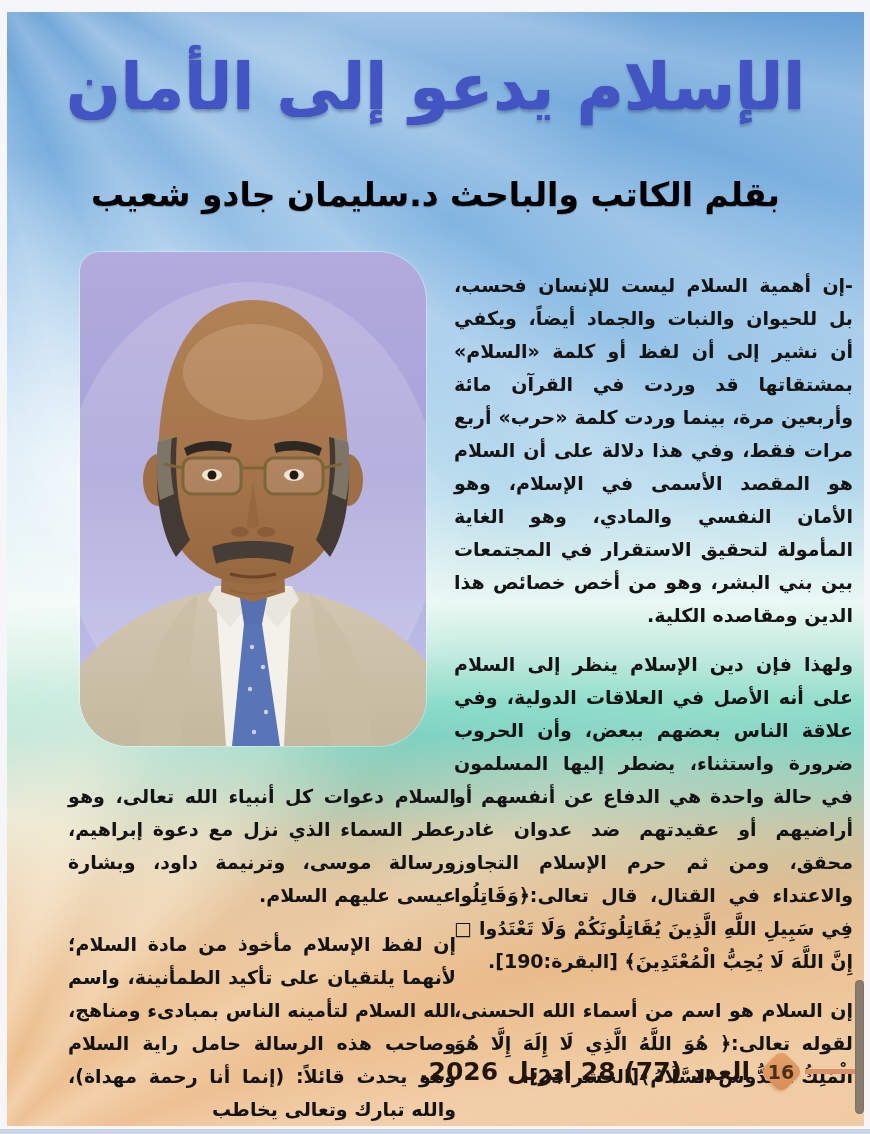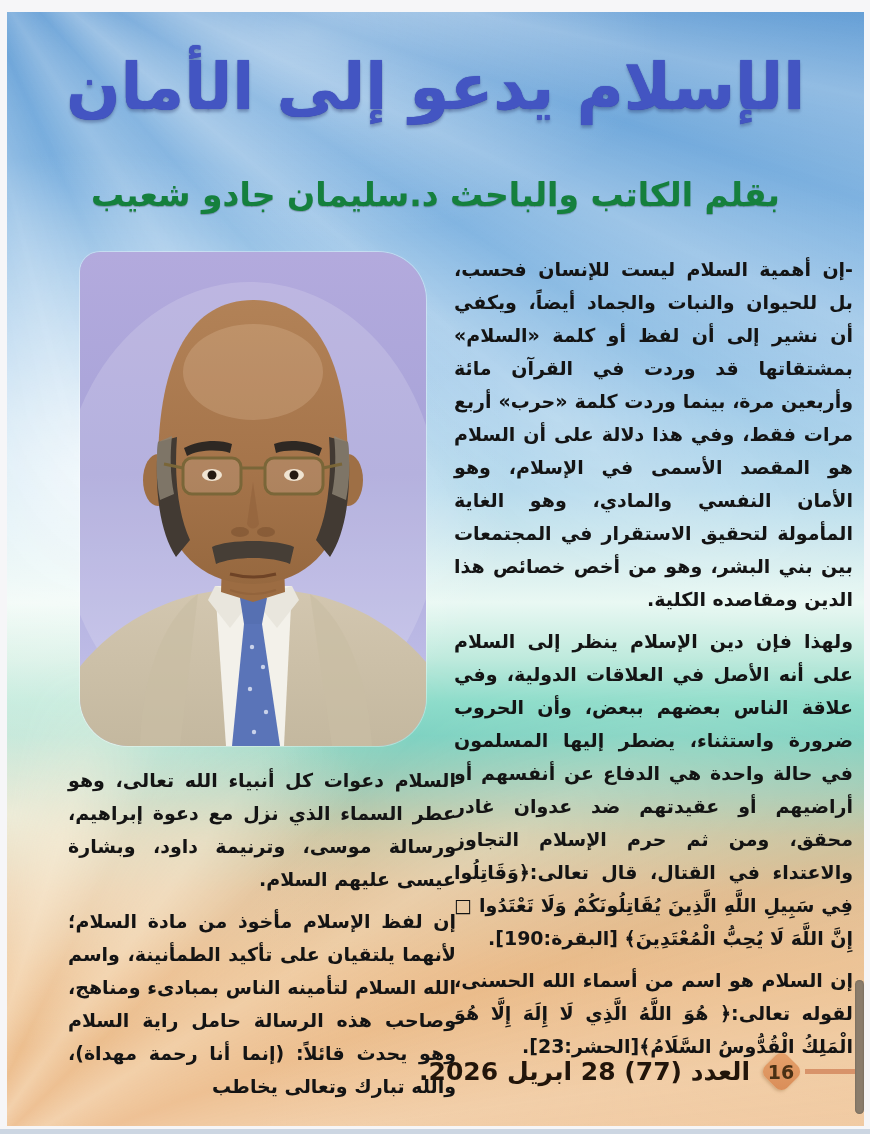--- a/index.html
+++ b/index.html
@@ -85,42 +85,42 @@
     font-size:64px;font-weight:bold;
     color:#4355c2;
     text-shadow:0 3px 3px rgba(25,35,90,.30), 0 0 1px #3647ad;
     letter-spacing:1px;
   }
   .byline{
     position:absolute;left:0;right:0;top:163px;
     text-align:center;
     direction:rtl;
     font-size:33px;font-weight:bold;
-    color:#15803d;
+    color:#000000;
     text-shadow:0 1px 1px rgba(0,0,0,.25);
   }
   
   .photo-frame{
     position:absolute;left:73px;top:240px;width:346px;height:494px;
     border-radius:20px 48px 48px 48px;
     overflow:hidden;
     box-shadow:0 0 0 1px rgba(255,255,255,.35);
   }
   .photo-frame svg{display:block;width:100%;height:100%;}
   
   .col{
     position:absolute;
     direction:rtl;
     color:#141414;
     font-weight:bold;
     font-size:19px;
     line-height:33px;
     text-align:justify;
   }
-  .col p{margin:0 0 9px 0;}
+  .col p{margin:16px 0 9px 0;}
   .col-right{right:11px;top:241px;width:399px;}
   .col-left{left:61px;top:752px;width:388px;}
   
   .footer{
     position:absolute;right:0;left:0;top:1036px;height:46px;
     display:flex;flex-direction:row;align-items:center;justify-content:flex-end;
     direction:ltr;
   }
   .issue-text{
     direction:rtl;

